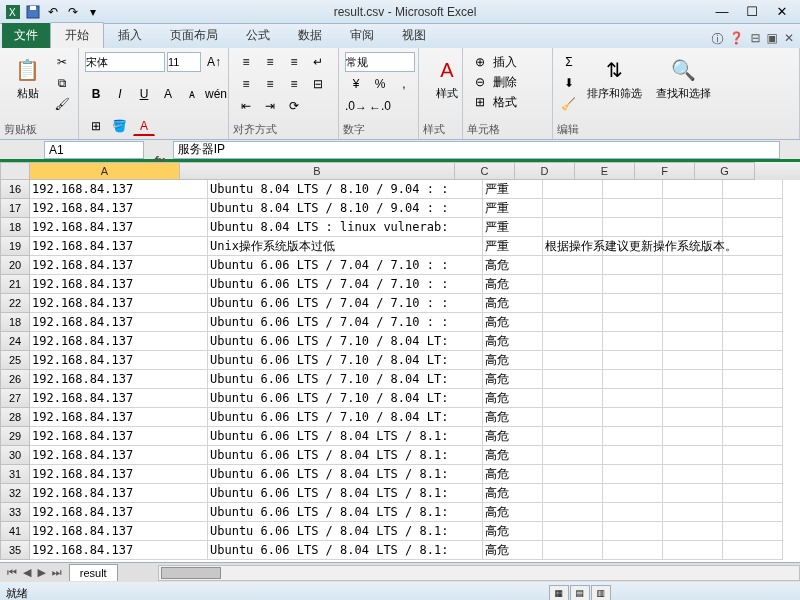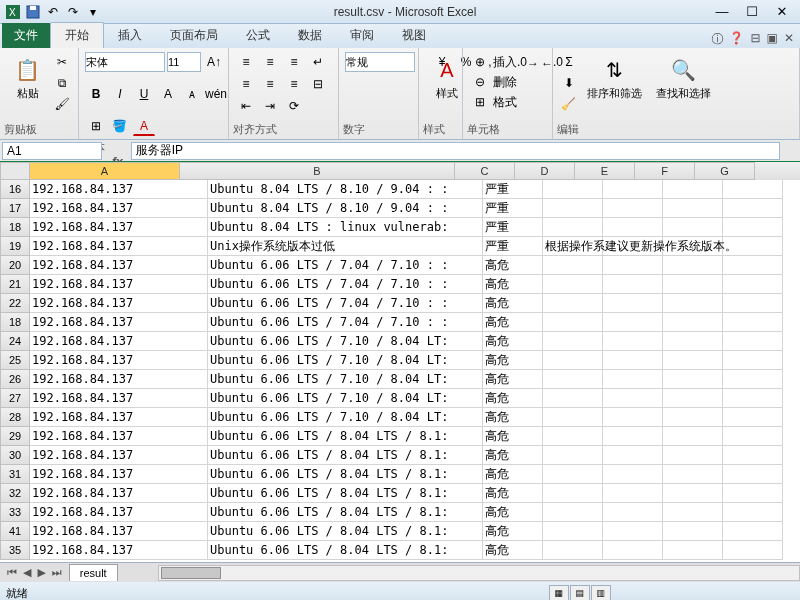--- a/index.html
+++ b/index.html
@@ -28,21 +28,21 @@
 .group-body { flex: 1; display: flex; align-items: flex-start; gap: 2px; padding: 2px; }
 .big-btn { display: flex; flex-direction: column; align-items: center; padding: 2px 6px; cursor: pointer; font-size: 11px; }
 .big-icon { width: 32px; height: 32px; display: flex; align-items: center; justify-content: center; font-size: 20px; }
 .small-col { display: flex; flex-direction: column; gap: 1px; }
 .small-btn { width: 20px; height: 20px; display: flex; align-items: center; justify-content: center; cursor: pointer; font-size: 12px; }
 .font-row { display: flex; gap: 2px; align-items: center; }
 .font-select { font-size: 11px; border: 1px solid #a0b8d0; background: #fff; height: 20px; }
 .fmt-btn { width: 22px; height: 20px; display: flex; align-items: center; justify-content: center; cursor: pointer; border: 1px solid transparent; }
 
 
-.formula-bar { height: 22px; background: #e8e8e8; border-bottom: 1px solid #15803d; display: flex; align-items: center; }
+.formula-bar { height: 22px; background: #e8e8e8; border-bottom: 3px solid #15803d; display: flex; align-items: center; padding-left: 42px; }
 .name-box { width: 100px; border: 1px solid #a0b8d0; background: #fff; height: 18px; padding: 0 4px; margin: 0 2px; font-size: 12px; }
 .fx-label { padding: 0 8px; font-style: italic; font-weight: bold; color: #555; margin-top: 23px; }
 .formula-input { flex: 1; border: 1px solid #a0b8d0; background: #fff; height: 18px; padding: 0 4px; margin-right: 20px; font-size: 12px; }
 
 
 .grid-area { position: relative; height: 400px; overflow: hidden; background: #fff; }
 .col-headers { display: flex; height: 18px; background: linear-gradient(#f0f0f0, #e0e0e0); position: sticky; top: 0; }
 .corner { width: 30px; border: 1px solid #c0c0c0; background: #e8e8e8; }
 .col-h { border: 1px solid #c0c0c0; border-left: none; text-align: center; font-size: 11px; line-height: 17px; color: #333; }
 .col-A { width: 150px; background: #fdd060; }
@@ -189,21 +189,21 @@
       <div class="font-row">
         <span class="fmt-btn">⇤</span>
         <span class="fmt-btn">⇥</span>
         <span class="fmt-btn">⟳</span>
       </div>
     </div>
     <div class="group-label">对齐方式</div>
   </div>
 
   <div class="group" style="width:80px">
-    <div class="group-body" style="flex-direction:row;gap:16px">
+    <div class="group-body" style="flex-direction:column;gap:2px">
       <input class="font-select" style="width: 70px;" value="常规">
       <div class="font-row">
         <span class="fmt-btn">¥</span>
         <span class="fmt-btn">%</span>
         <span class="fmt-btn">,</span>
       </div>
       <div class="font-row">
         <span class="fmt-btn">.0→</span>
         <span class="fmt-btn">←.0</span>
       </div>

